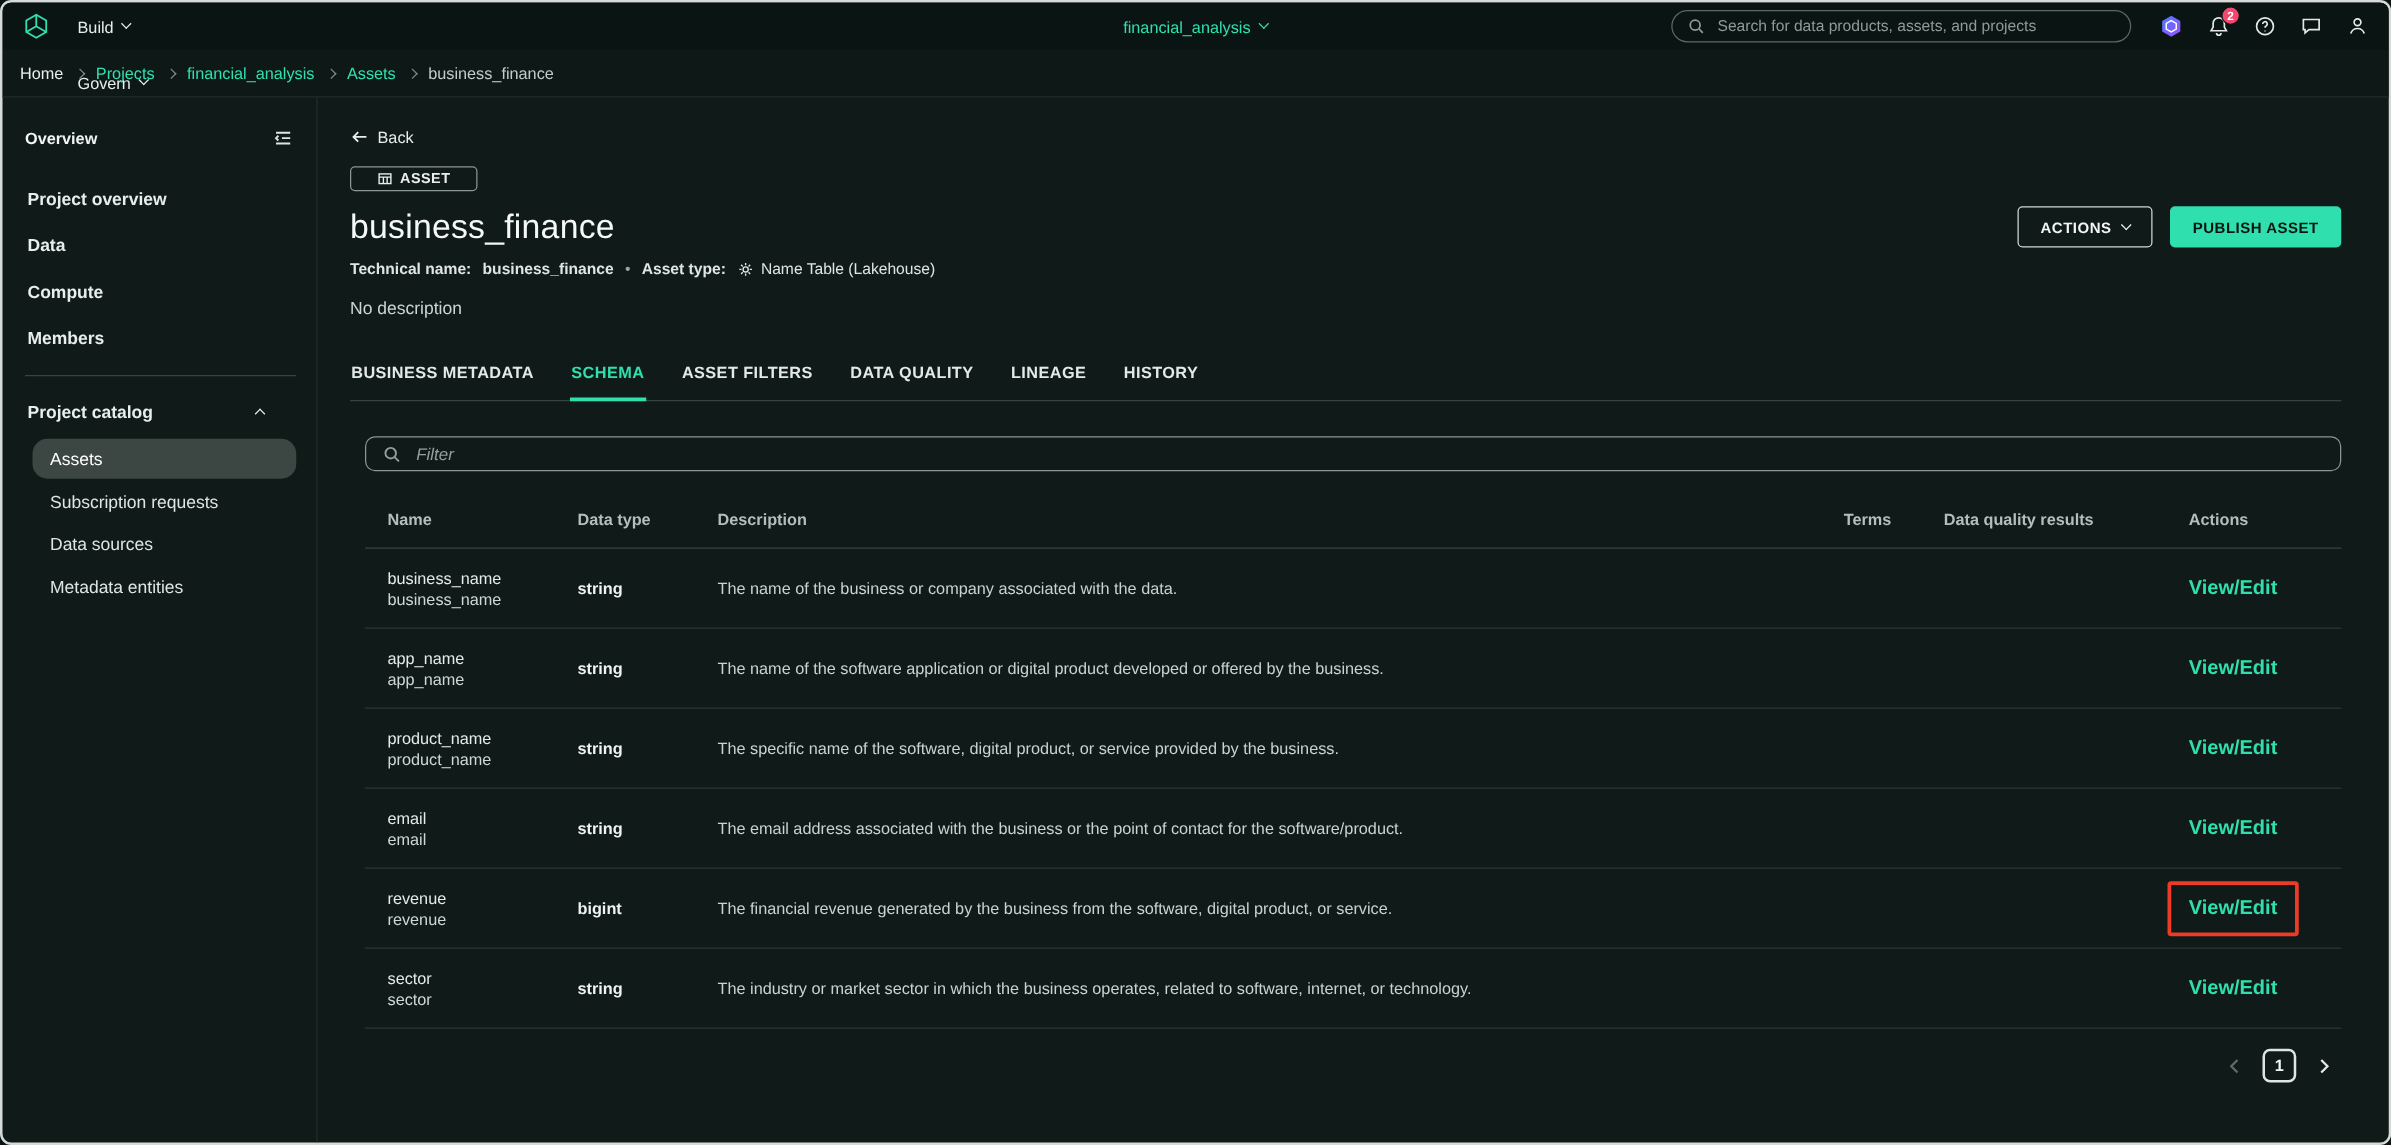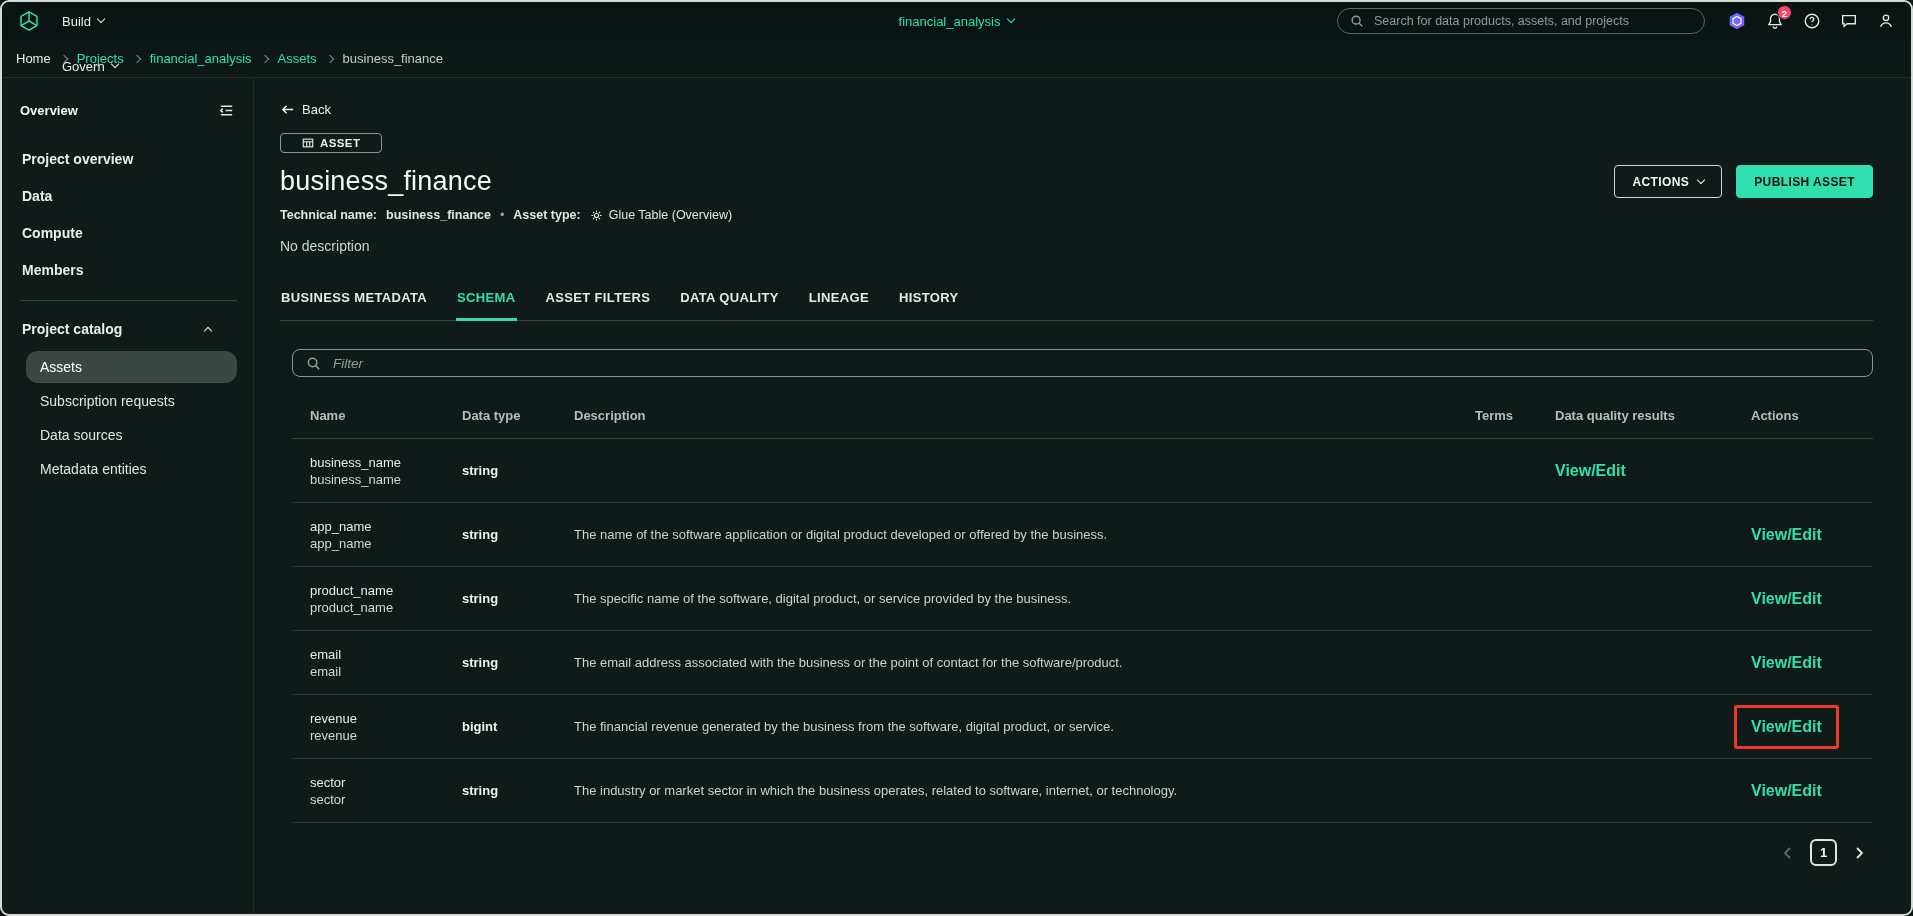--- a/index.html
+++ b/index.html
@@ -368,21 +368,21 @@
         <span class="meta-bold">business_finance</span>
         <span class="meta-sep">•</span>
         <span class="meta-bold">Asset type:</span>
         <span class="meta-type-value">
           <span style="display:flex;">
             <svg viewBox="0 0 14 14" width="13" height="13" fill="none" stroke="currentColor" stroke-width="1.2">
               <circle cx="7" cy="7" r="2.2"></circle>
               <path d="M7 1.5v2M7 10.5v2M1.5 7h2M10.5 7h2M3.1 3.1l1.4 1.4M9.5 9.5l1.4 1.4M10.9 3.1L9.5 4.5M4.5 9.5l-1.4 1.4"></path>
             </svg>
           </span>
-          <span>Glue Table (Overview)</span>
+          <span>Name Table (Lakehouse)</span>
         </span>
       </div>
 
       <div class="no-description">No description</div>
 
       <div class="tabs">
         <span class="tab">BUSINESS METADATA</span>
         <span class="tab active">SCHEMA</span>
         <span class="tab">ASSET FILTERS</span>
         <span class="tab">DATA QUALITY</span>
@@ -409,20 +409,21 @@
           <div>Data quality results</div>
           <div>Actions</div>
         </div>
 
         <div class="trow">
           <div class="cell-name">
             <div>business_name</div>
             <div class="tech">business_name</div>
           </div>
           <div class="cell-type">string</div>
+          <div class="cell-desc">The name of the business or company associated with the data.</div>
           <div></div>
           <div></div>
           <div><span class="action-wrap"><a class="link">View/Edit</a></span></div>
         </div>
 
         <div class="trow">
           <div class="cell-name">
             <div>app_name</div>
             <div class="tech">app_name</div>
           </div>

